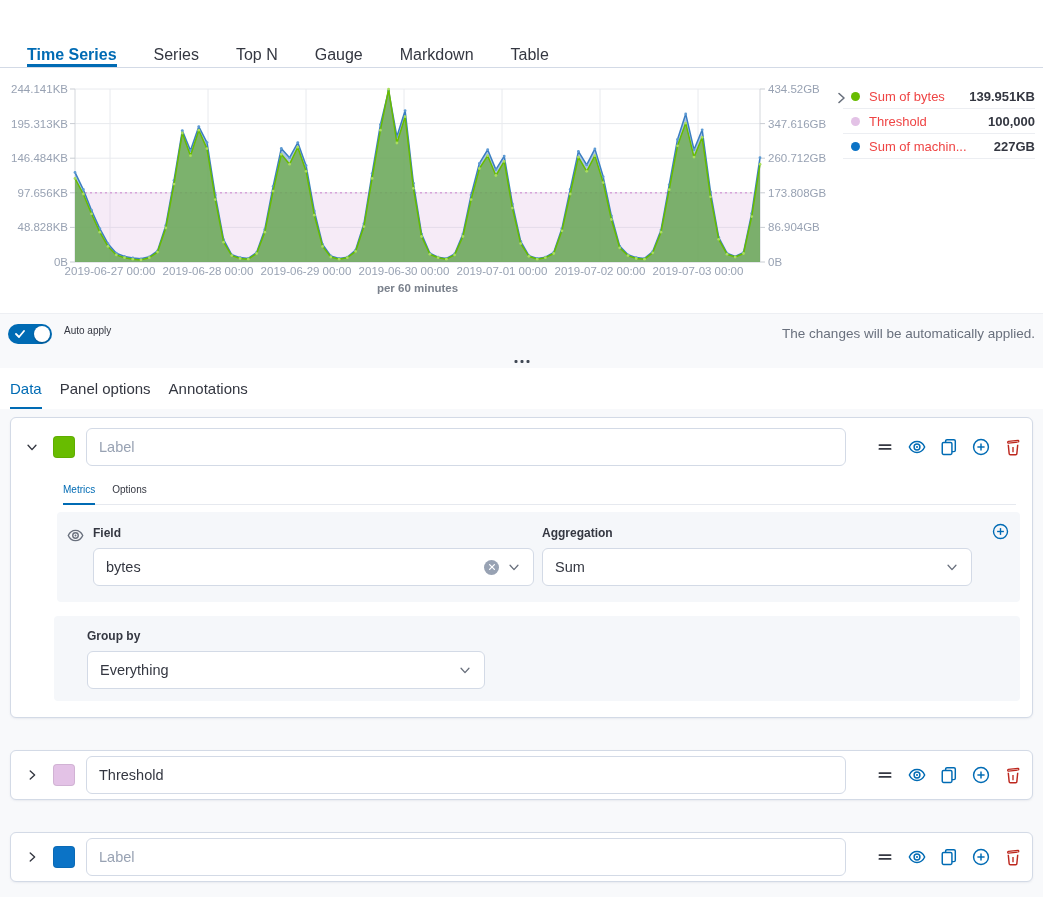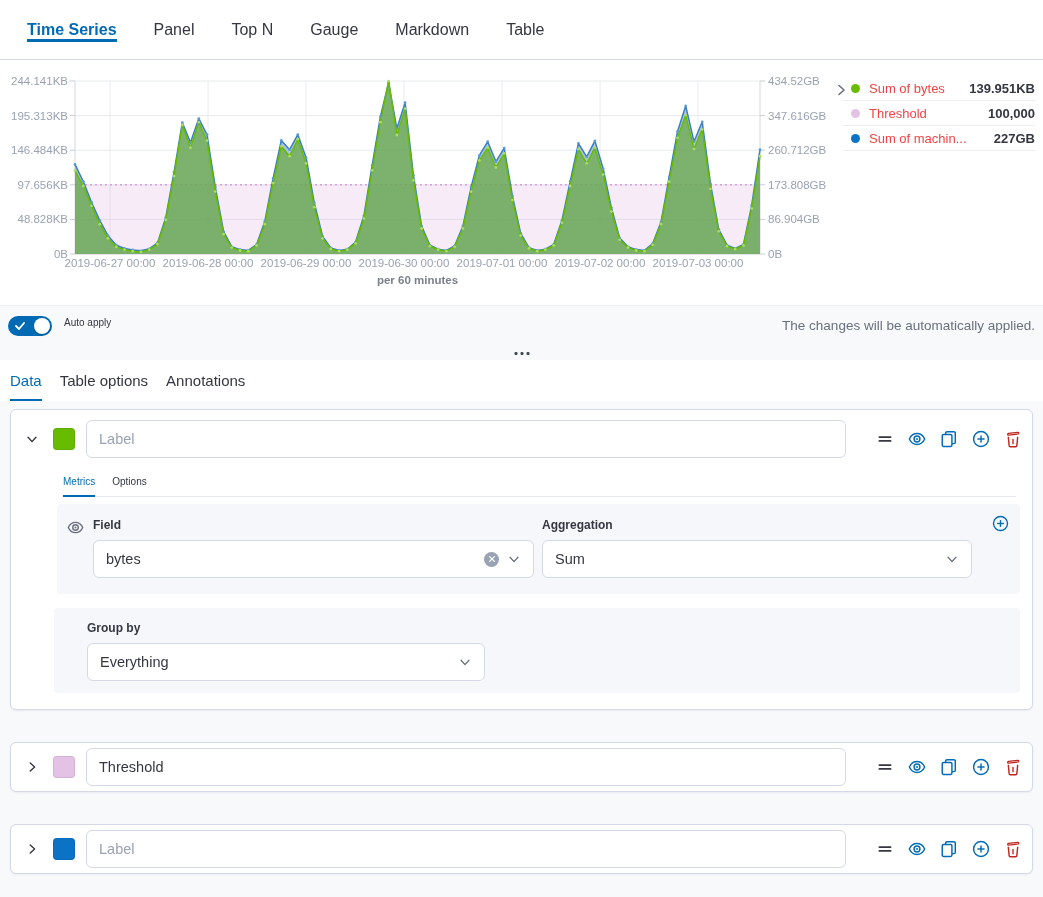--- a/index.html
+++ b/index.html
@@ -1,20 +1,20 @@
 <!DOCTYPE html>
 <html><head>
 <meta charset="utf-8">
 <style>
   * { box-sizing: border-box; margin: 0; padding: 0; }
   html,body { width: 1043px; height: 897px; background:#fff; overflow:hidden;
               font-family:"Liberation Sans","DejaVu Sans",sans-serif; color:#343741; }
 
   
-  .viz-tabs { display:flex; align-items:center; height:60px; padding-left:27px;
+  .viz-tabs { display:flex; align-items:flex-end; height:68px; padding-left:27px;
               border-bottom:1px solid #d3dae6; background:#fff; }
   .viz-tab { display:flex; align-items:center; margin-right:37px; font-size:16px;
              font-weight:500; color:#343741; cursor:pointer; border-bottom:3px solid transparent;
              padding-top:3px; }
   .viz-tab.active { color:#006BB4; font-weight:600; border-bottom-color:#006BB4; }
 
   
   .chart-card { position:relative; height:245px; background:#fff; }
   .chart-card svg text { font-family:"Liberation Sans","DejaVu Sans",sans-serif; }
   .legend { position:absolute; top:16px; right:8px; width:192px; font-size:13px; }
@@ -83,21 +83,21 @@
 
   .group-block { margin:14px 12px 16px 43px; background:#f5f7fa; border-radius:4px;
                  padding:13px 16px 12px 33px; }
   .group-block .fcontrol { width:398px; }
 </style>
 </head>
 <body>
 
 <div class="viz-tabs">
   <div class="viz-tab active">Time Series</div>
-  <div class="viz-tab">Panel</div>
+  <div class="viz-tab">Series</div>
   <div class="viz-tab">Top N</div>
   <div class="viz-tab">Gauge</div>
   <div class="viz-tab">Markdown</div>
   <div class="viz-tab">Table</div>
 </div>
 
 <div class="chart-card">
   <svg id="ts-chart" width="1043" height="245" viewBox="0 0 1043 245">
       <line x1="75" y1="21" x2="760" y2="21" stroke="#e8eaee" stroke-width="1"></line>
       <line x1="75" y1="55.6" x2="760" y2="55.6" stroke="#e8eaee" stroke-width="1"></line>
@@ -358,21 +358,21 @@
   <div class="apply-msg">The changes will be automatically applied.</div>
   <div class="resize-dots">
       <i></i>
       <i></i>
       <i></i>
     </div>
 </div>
 
 <div class="editor-tabs">
   <div class="editor-tab active">Data</div>
-  <div class="editor-tab">Table options</div>
+  <div class="editor-tab">Panel options</div>
   <div class="editor-tab">Annotations</div>
 </div>
 
 <div class="editor">
 
   <div class="series-panel expanded">
     <div class="series-head">
       <div class="chev-btn">
         <svg width="14" height="14" viewBox="0 0 16 16">
             <polyline points="3.5,6 8,11 12.5,6" fill="none" stroke="#343741" stroke-width="1.6" stroke-linecap="round" stroke-linejoin="round"></polyline>

